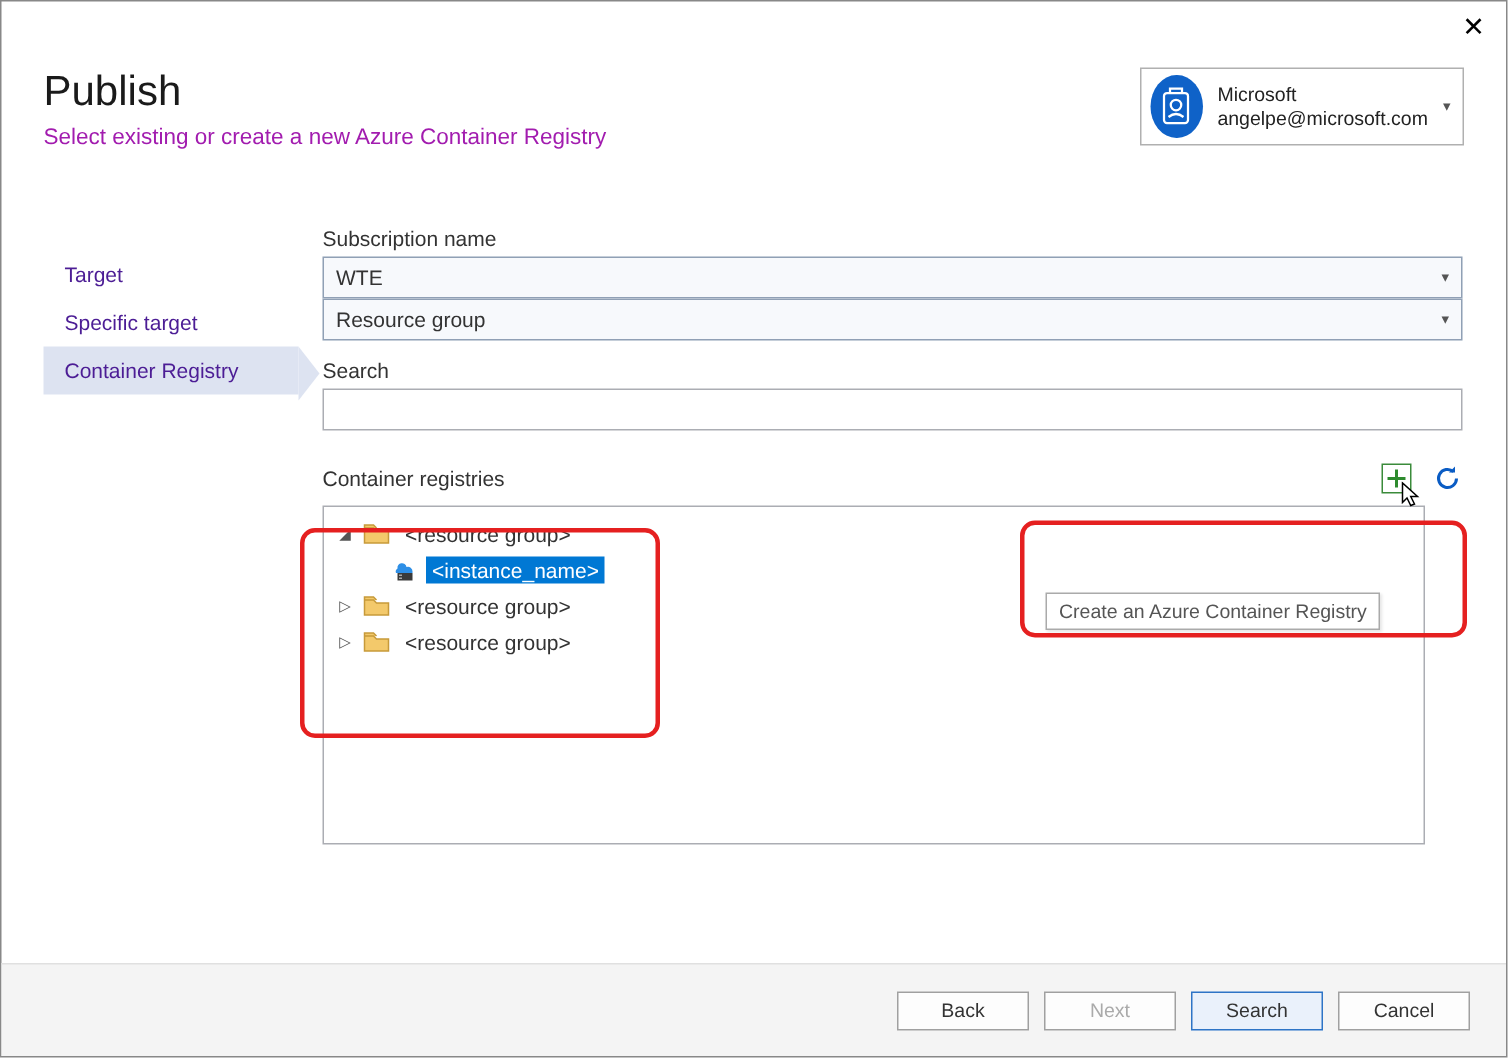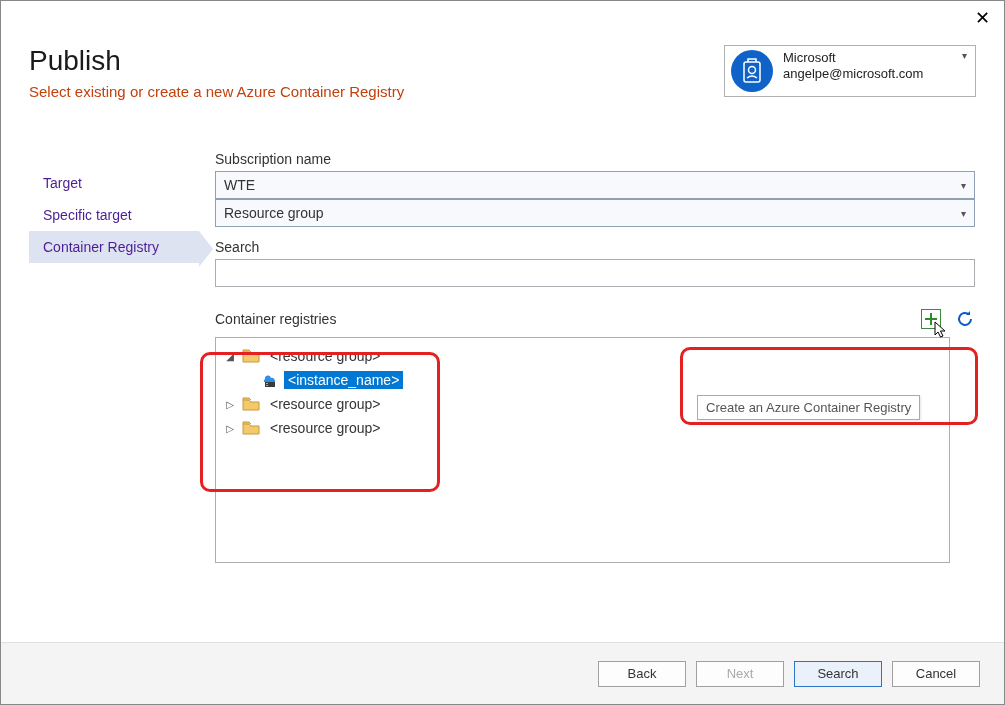--- a/index.html
+++ b/index.html
@@ -4,25 +4,25 @@
 <style>
   * { box-sizing: border-box; font-family: "Segoe UI", Arial, sans-serif; }
   html, body { margin: 0; padding: 0; }
   body { width: 1005px; height: 705px; background: #ffffff; position: relative; }
   .dialog { position: absolute; left: 0; top: 0; width: 1005px; height: 705px; border: 1px solid #888; background: #fff; }
 
   .close-x { position: absolute; top: 6px; right: 14px; font-size: 18px; font-weight: 200; cursor: pointer; color: #000; }
 
   .header-area { position: absolute; left: 28px; top: 44px; right: 28px; }
   .title { font-size: 28px; font-weight: 300; color: #1a1a1a; }
-  .subtitle { font-size: 15px; font-weight: 300; color: #c2410c; margin-top: 6px; }
+  .subtitle { font-size: 15px; font-weight: 300; color: #a21caf; margin-top: 6px; }
 
   .account-chip {
-    position: absolute; top: 44px; right: 28px; width: 252px; height: 52px;
-    border: 1px solid #b0b0b0; background: #fff; display: flex; align-items: flex-start;
+    position: absolute; top: 44px; right: 28px; width: 216px; height: 52px;
+    border: 1px solid #b0b0b0; background: #fff; display: flex; align-items: center;
     padding: 4px 6px; gap: 10px;
   }
   .account-icon { width: 42px; height: 42px; border-radius: 50%; background: #0f62c8; position: relative; }
   .account-icon svg { position: absolute; left: 50%; top: 50%; transform: translate(-50%, -50%); }
   .account-text { display: flex; flex-direction: column; line-height: 1.2; font-size: 13px; color: #222; }
   .account-caret { margin-left: auto; font-size: 10px; color: #555; padding-right: 2px; }
 
   .steps { position: absolute; left: 28px; top: 166px; width: 170px; }
   .step { padding: 8px 10px 8px 14px; font-size: 14px; color: #4c1d95; cursor: pointer; position: relative; }
   .step.active { background: #dde3f1; }

